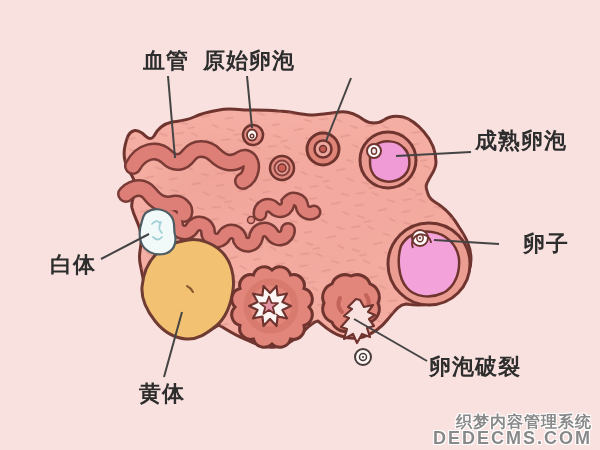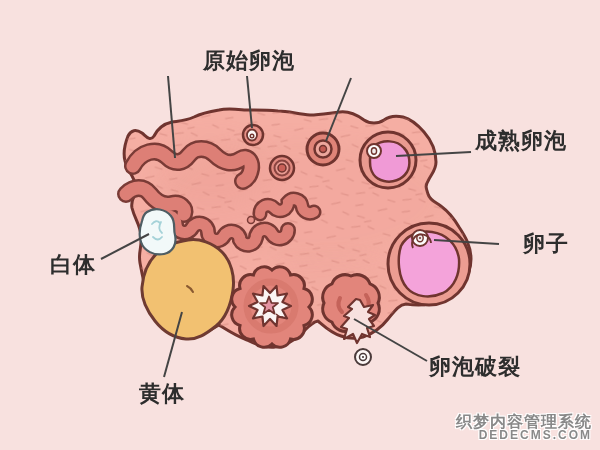--- a/index.html
+++ b/index.html
@@ -3,21 +3,21 @@
 <meta charset="utf-8">
 <style>
   html,body{margin:0;padding:0;}
   .stage{position:relative;width:600px;height:450px;background:#f8e1df;overflow:hidden;
          font-family:"Liberation Sans",sans-serif;}
   .stage svg{position:absolute;left:0;top:0;}
   .lbl{position:absolute;font-weight:bold;font-size:22px;color:#2d2d2d;letter-spacing:1px;white-space:nowrap;}
   .wm{position:absolute;right:8px;text-align:right;color:#898989;font-weight:bold;
       text-shadow:-1px -1px 0 #fff,1px -1px 0 #fff,-1px 1px 0 #fff,1px 1px 0 #fff;}
   .wm1{top:412px;font-size:16px;letter-spacing:1px;}
-  .wm2{top:428px;font-size:12px;letter-spacing:2px;}
+  .wm2{top:428px;font-size:18px;letter-spacing:2px;}
 </style>
 </head>
 <body>
 
 <div class="stage">
 <svg width="600" height="450" viewBox="0 0 600 450">
   <defs>
     <pattern id="spk" width="47" height="34" patternUnits="userSpaceOnUse" patternTransform="rotate(8)">
       <path d="M4,6 l8,-2 M20,3 l6,2 M36,8 l7,1 M12,16 l-7,2 M28,20 l8,-3 M40,26 l6,2 M8,28 l7,1 M22,31 l-6,2" stroke="#d08078" stroke-width="1.4" stroke-linecap="round" fill="none" opacity="0.42"></path>
     </pattern>
@@ -134,20 +134,21 @@
     <line x1="247" y1="76" x2="252" y2="128"></line>
     <line x1="351" y1="78" x2="326" y2="141"></line>
     <line x1="471" y1="152" x2="396" y2="156"></line>
     <line x1="499" y1="244" x2="434" y2="240"></line>
     <line x1="101" y1="259" x2="149" y2="234"></line>
     <line x1="164" y1="377" x2="182" y2="312"></line>
     <line x1="427" y1="361" x2="354" y2="319"></line>
   </g>
 </svg>
 
+  <div class="lbl" style="left:143px;top:46px;">血管</div>
   <div class="lbl" style="left:203px;top:46px;">原始卵泡</div>
   <div class="lbl" style="left:475px;top:126px;">成熟卵泡</div>
   <div class="lbl" style="left:503px;top:229px;margin-left:20px;">卵子</div>
   <div class="lbl" style="left:50px;top:250px;">白体</div>
   <div class="lbl" style="left:139px;top:379px;">黄体</div>
   <div class="lbl" style="left:429px;top:352px;">卵泡破裂</div>
 
   <div class="wm wm1">织梦内容管理系统</div>
   <div class="wm wm2">DEDECMS.COM</div>
 </div>

